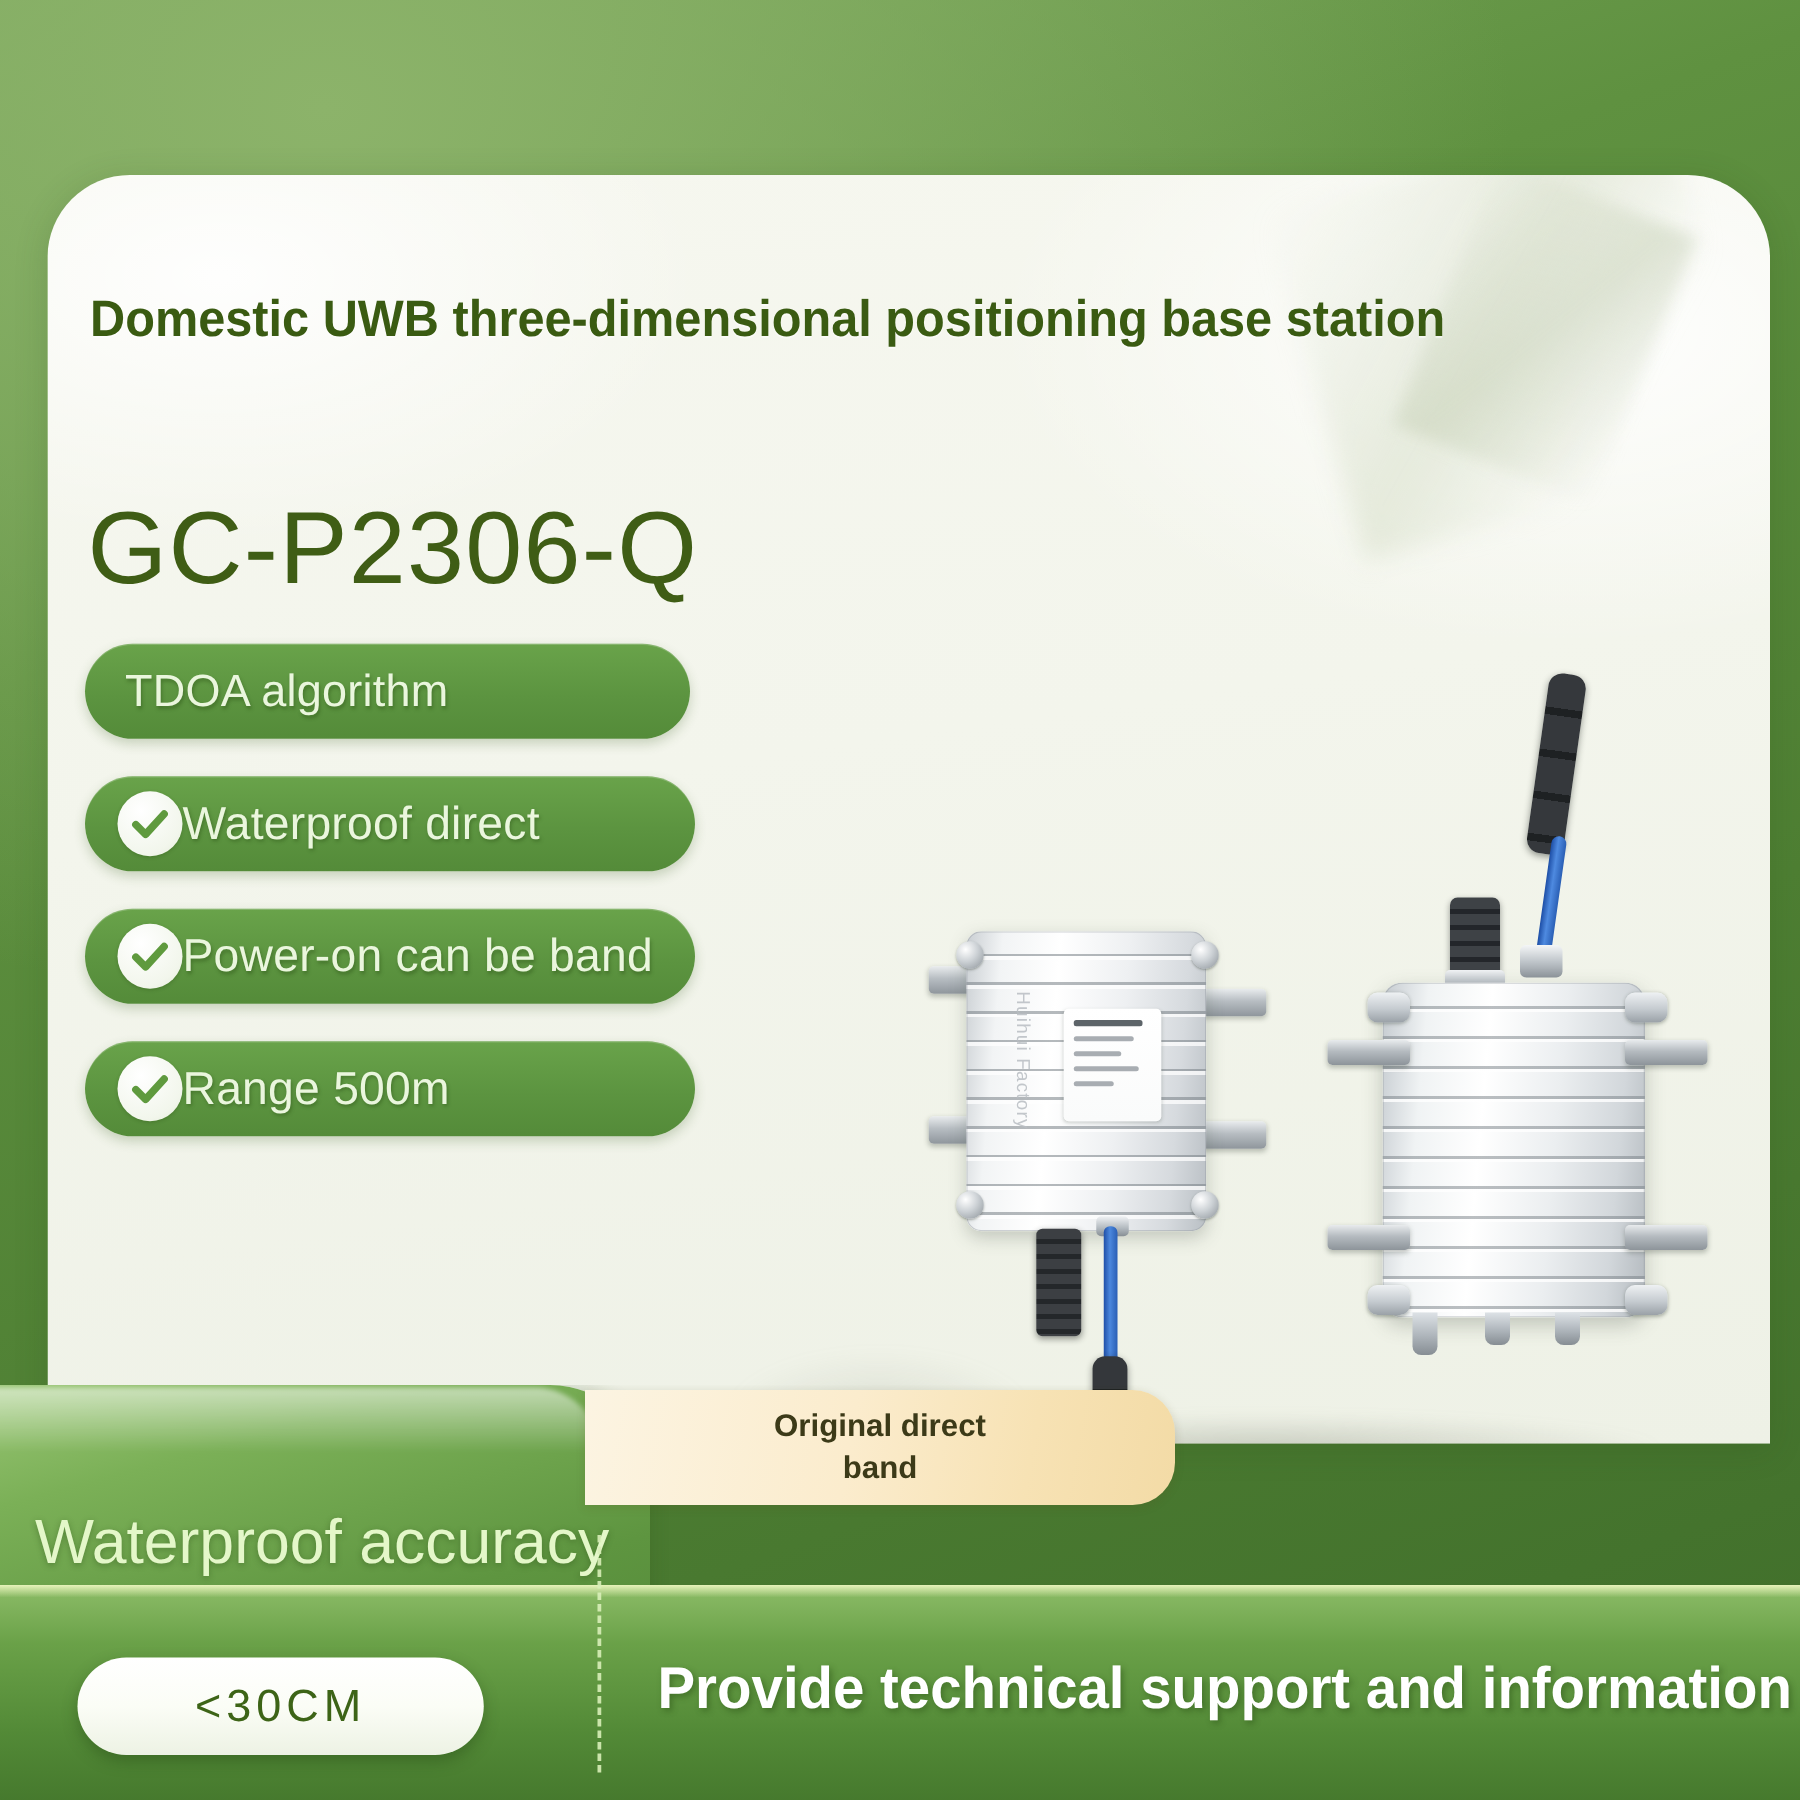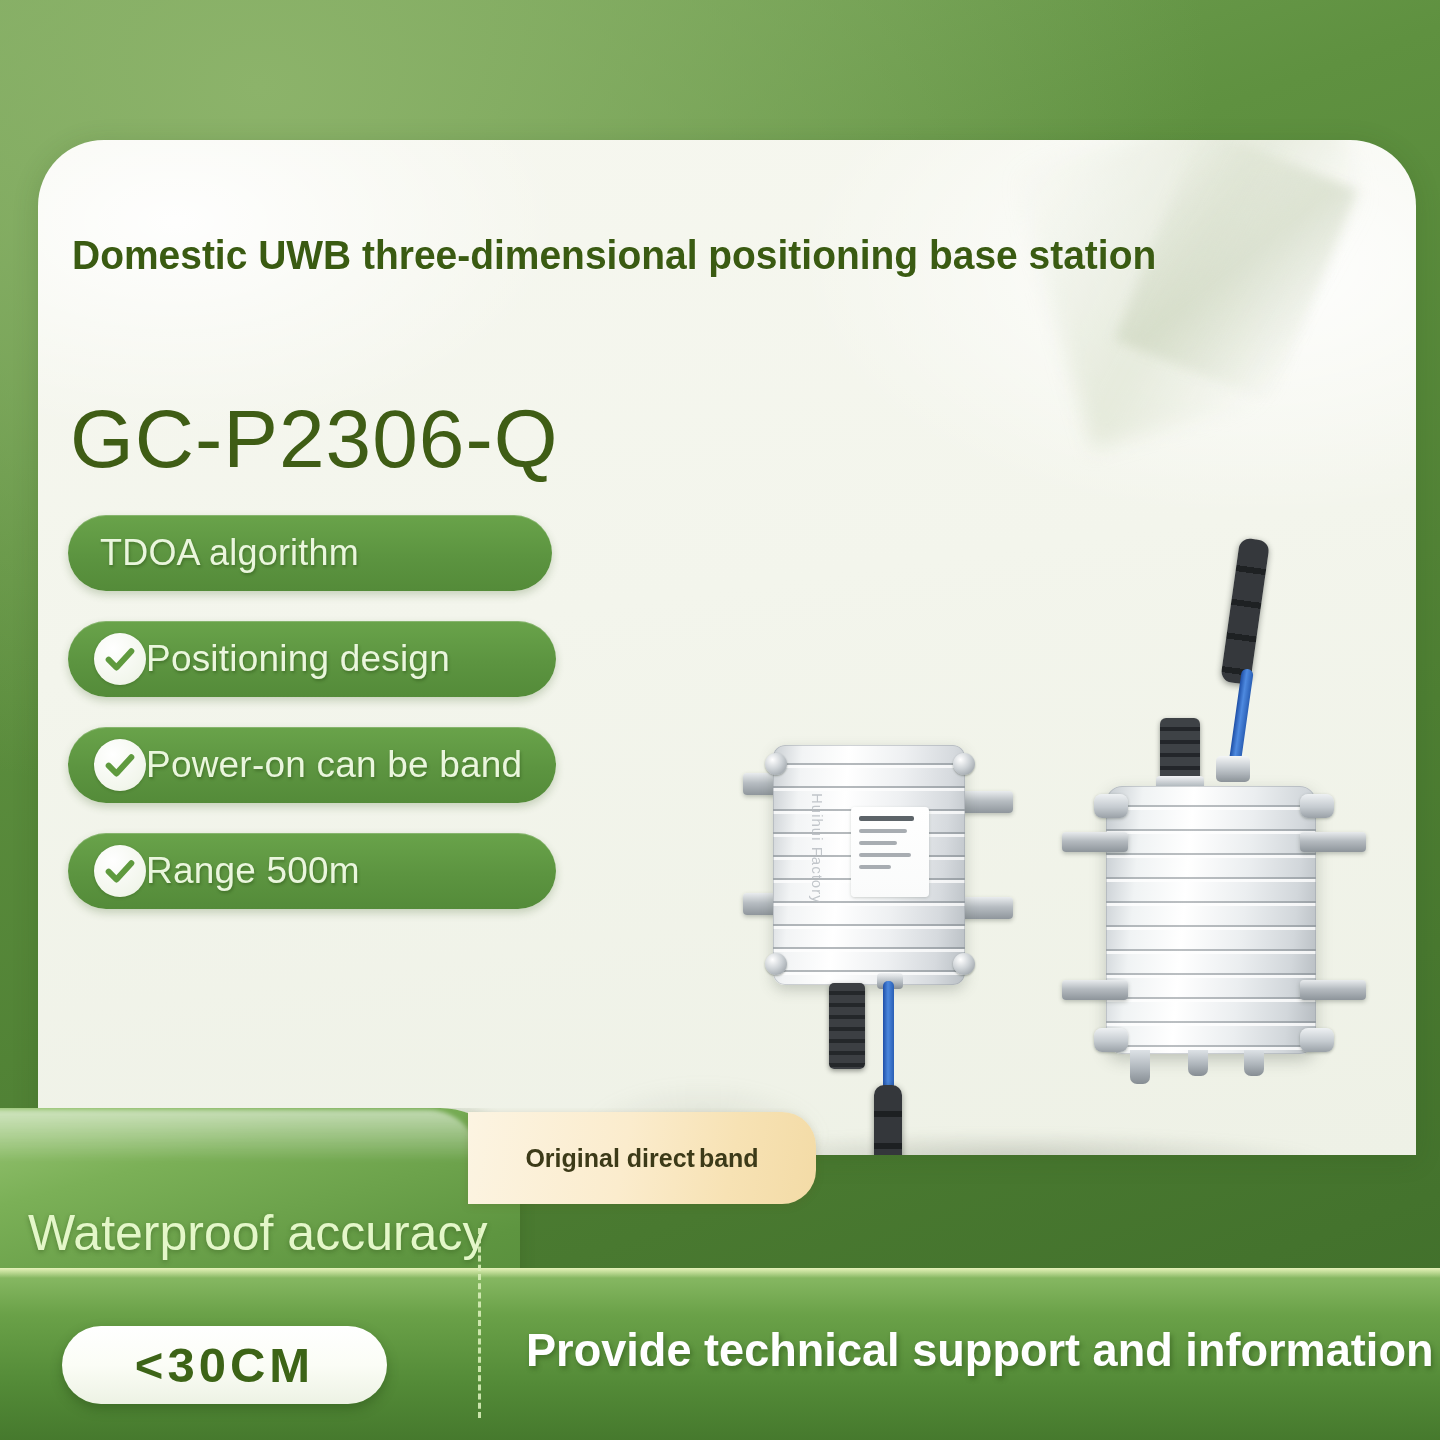--- a/index.html
+++ b/index.html
@@ -248,30 +248,30 @@
     text-shadow:0 2px 5px rgba(40,75,20,.4);
   }
   .cm-pill{
     position:absolute; left:62px; top:218px; width:325px; height:78px;
     border-radius:39px;
     background:linear-gradient(180deg,#ffffff 0%,#fbfdf6 50%,#edf2e4 100%);
     box-shadow:0 5px 12px rgba(30,60,15,.35);
     display:flex; align-items:center; justify-content:center;
   }
   .cm-text{
-    font-size:49px; font-weight:bold; color:#3d6417; letter-spacing:4px;
+    font-size:36px; font-weight:normal; color:#3d6417; letter-spacing:4px;
     white-space:nowrap;
   }
 
   .orig-tab{
-    position:absolute; left:468px; top:4px; width:348px; height:92px;
+    position:absolute; left:468px; top:4px; width:472px; height:92px;
     background:linear-gradient(100deg,#fcf4e2 0%,#fbeccd 45%,#f7e2b4 75%,#f3dba6 100%);
     border-radius:0 34px 34px 0;
     box-shadow:0 2px 8px rgba(90,80,30,.18);
-    display:flex; flex-direction:row; align-items:center; justify-content:center;
+    display:flex; flex-direction:column; align-items:center; justify-content:center;
     gap:4px;
   }
   .orig-line{
     font-size:25px; font-weight:bold; color:#3c3a18; white-space:nowrap;
   }
 
   .divider{
     position:absolute; left:478px; top:120px; width:0; height:190px;
     border-left:3px dashed #d9efb9; opacity:.9;
   }
@@ -300,21 +300,21 @@
       <div class="pill pill-tdoa">
         <span class="pill-label">TDOA algorithm</span>
       </div>
 
       <div class="pill pill-w1">
         <span class="check">
           <svg viewBox="0 0 24 24">
               <path d="M4 12.5 L9.5 18 L20 6.5" fill="none" stroke="#5f9a3e" stroke-width="4.2" stroke-linecap="round" stroke-linejoin="round"></path>
             </svg>
         </span>
-        <span class="pill-label">Positioning design</span>
+        <span class="pill-label">Waterproof direct</span>
       </div>
 
       <div class="pill pill-w2">
         <span class="check">
           <svg viewBox="0 0 24 24">
               <path d="M4 12.5 L9.5 18 L20 6.5" fill="none" stroke="#5f9a3e" stroke-width="4.2" stroke-linecap="round" stroke-linejoin="round"></path>
             </svg>
         </span>
         <span class="pill-label">Power-on can be band</span>
       </div>

